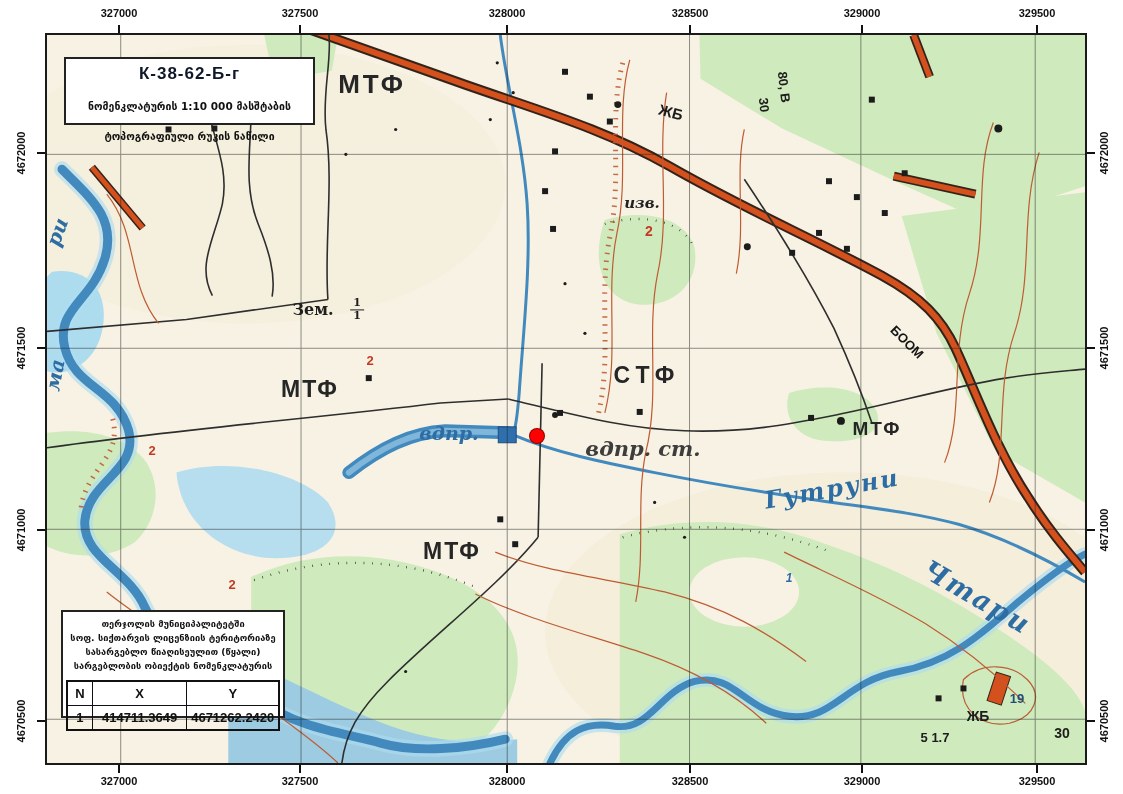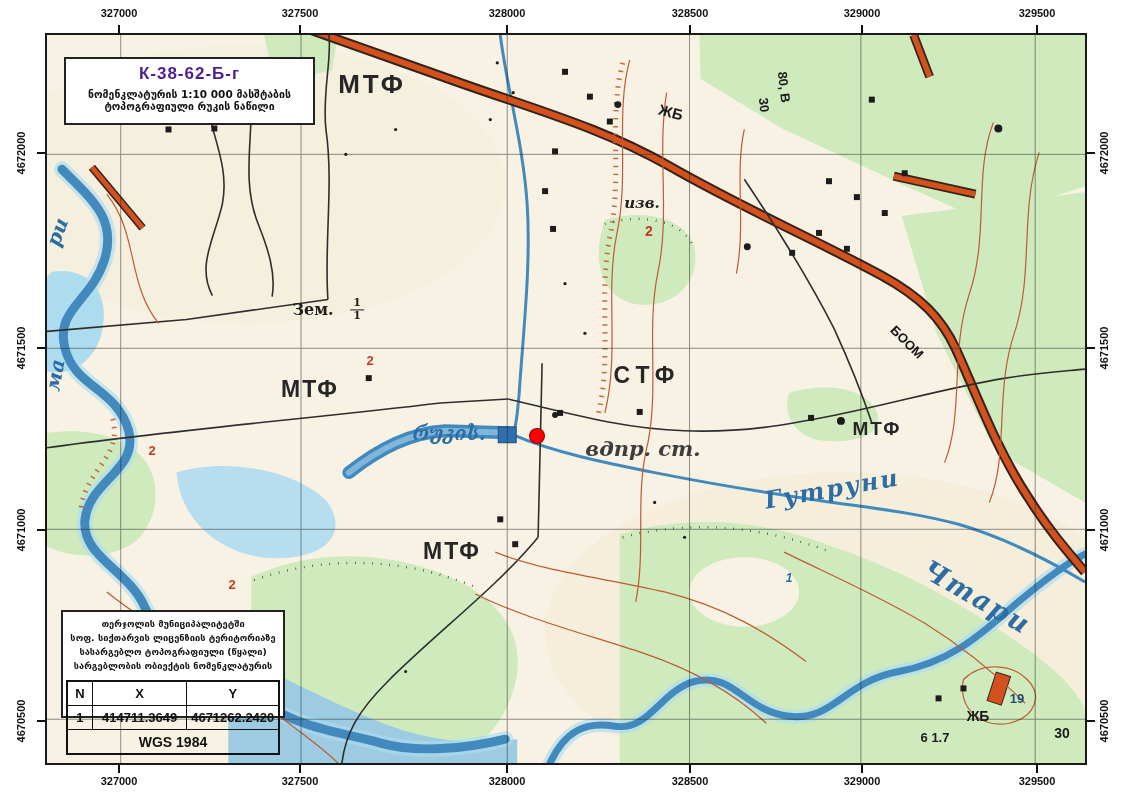--- a/index.html
+++ b/index.html
@@ -19,23 +19,23 @@
   .map-label{position:absolute;white-space:nowrap;z-index:3;pointer-events:none;line-height:1;}
   .map-label.fraction{text-align:center;}
   .fr-n{display:block;border-bottom:1.4px solid #1e1e1e;padding:0 3px;line-height:1.05;}
   .fr-d{display:block;line-height:1.15;}
   
   #marker{position:absolute;left:482px;top:393px;width:16px;height:16px;border-radius:50%;
           background:#ff0000;border:1px solid rgba(70,0,0,.6);z-index:5;box-sizing:border-box;}
   
   .title-box{position:absolute;left:17px;top:22px;width:251px;height:68px;background:#fff;
              border:2px solid #222;z-index:6;text-align:center;box-sizing:border-box;padding-top:5px;}
-  .sheet-code{font-weight:bold;font-size:17px;letter-spacing:1px;color:#4c1d95;}
-  .subtitle{font-family:"DejaVu Sans",sans-serif;font-weight:bold;font-size:10.5px;color:#111;margin-top:4px;}
-  .subtitle + .subtitle{margin-top:0;}
+  .sheet-code{font-weight:bold;font-size:17px;letter-spacing:1px;color:#0f172a;}
+  .subtitle{font-family:"DejaVu Sans",sans-serif;font-weight:bold;font-size:10.5px;color:#111;margin-top:16px;}
+  .subtitle + .subtitle{margin-top:18px;}
   
   .license-box{position:absolute;left:750px;top:12px;width:273px;height:108px;background:#fff;
                border:1px solid #555;z-index:6;box-sizing:border-box;padding:26px 0 0 17px;}
   .license-label{font-family:"DejaVu Sans",sans-serif;font-weight:bold;font-size:12.5px;color:#111;}
   .license-dash{font-family:"DejaVu Sans",sans-serif;font-size:13px;color:#111;letter-spacing:-1px;margin-left:8px;}
   
   .info-box{position:absolute;left:14px;top:575px;width:224px;height:108px;background:#fff;
             border:2px solid #222;z-index:6;box-sizing:border-box;text-align:center;padding-top:5px;}
   .info-line{font-family:"DejaVu Sans",sans-serif;font-weight:bold;font-size:9.3px;color:#111;
              line-height:14px;white-space:nowrap;}
@@ -190,73 +190,70 @@
     <div class="title-box">
       <div class="sheet-code">К-38-62-Б-г</div>
       <div class="subtitle">ნომენკლატურის 1:10 000 მასშტაბის</div>
       <div class="subtitle">ტოპოგრაფიული რუკის ნაწილი</div>
     </div>
 
 
     <div class="info-box">
       <div class="info-line">თერჯოლის მუნიციპალიტეტში</div>
       <div class="info-line">სოფ. სიქთარვის ლიცენზიის ტერიტორიაზე</div>
-      <div class="info-line">სასარგებლო ტოპოგრაფიული (წყალი)</div>
+      <div class="info-line">სასარგებლო წიაღისეულით (წყალი)</div>
       <div class="info-line">სარგებლობის ობიექტის ნომენკლატურის</div>
       <table>
         <colgroup>
             <col class="col-n">
             <col class="col-x">
             <col class="col-y">
           </colgroup>
         <tbody>
             <tr>
           <th>N</th>
           <th>X</th>
           <th>Y</th>
         </tr>
         <tr>
           <td>1</td>
           <td>414711.3649</td>
           <td>4671262.2420</td>
         </tr>
-        <tr class="wgs">
-          <td colspan="3">WGS 1984</td>
-        </tr>
       </tbody>
         </table>
     </div>
   <div class="map-label" style="left: 325px; top: 49px; font-size: 26px; color: rgb(38, 38, 38); font-weight: 700; font-family: &quot;Liberation Sans&quot;, sans-serif; letter-spacing: 3px; transform: translate(-50%, -50%);">МТФ</div>
       <div class="map-label" style="left: 624px; top: 77px; font-size: 15px; color: rgb(28, 28, 28); font-weight: 700; font-family: &quot;Liberation Sans&quot;, sans-serif; transform: translate(-50%, -50%) rotate(15deg);">ЖБ</div>
       <div class="map-label" style="left: 737px; top: 52px; font-size: 13px; color: rgb(28, 28, 28); font-weight: 700; font-family: &quot;Liberation Sans&quot;, sans-serif; transform: translate(-50%, -50%) rotate(83deg);">80, В</div>
       <div class="map-label" style="left: 717px; top: 70px; font-size: 13px; color: rgb(28, 28, 28); font-weight: 700; font-family: &quot;Liberation Sans&quot;, sans-serif; transform: translate(-50%, -50%) rotate(83deg);">30</div>
       <div class="map-label" style="left: 595px; top: 168px; font-size: 15px; color: rgb(34, 34, 34); font-weight: 700; font-style: italic; font-family: &quot;DejaVu Serif&quot;, serif; transform: translate(-50%, -50%);">изв.</div>
       <div class="map-label" style="left: 602px; top: 196px; font-size: 14px; color: rgb(194, 59, 34); font-weight: 700; font-family: &quot;Liberation Sans&quot;, sans-serif; transform: translate(-50%, -50%);">2</div>
       <div class="map-label" style="left: 266px; top: 275px; font-size: 16px; color: rgb(30, 30, 30); font-weight: 700; font-family: &quot;DejaVu Serif&quot;, serif; transform: translate(-50%, -50%);">Зем.</div>
       <div class="map-label fraction" style="left: 310px; top: 275px; font-size: 11px; color: rgb(30, 30, 30); font-weight: 700; font-family: &quot;DejaVu Serif&quot;, serif; transform: translate(-50%, -50%);">
         <span class="fr-n">1</span>
         <span class="fr-d">1</span>
       </div>
       <div class="map-label" style="left: 263px; top: 354px; font-size: 23px; color: rgb(38, 38, 38); font-weight: 700; font-family: &quot;Liberation Sans&quot;, sans-serif; letter-spacing: 2px; transform: translate(-50%, -50%);">МТФ</div>
       <div class="map-label" style="left: 323px; top: 325px; font-size: 13px; color: rgb(194, 59, 34); font-weight: 700; font-family: &quot;Liberation Sans&quot;, sans-serif; transform: translate(-50%, -50%);">2</div>
       <div class="map-label" style="left: 600px; top: 340px; font-size: 23px; color: rgb(38, 38, 38); font-weight: 700; font-family: &quot;Liberation Sans&quot;, sans-serif; letter-spacing: 6px; transform: translate(-50%, -50%);">СТФ</div>
-      <div class="map-label" style="left: 402px; top: 398px; font-size: 19px; color: rgb(46, 109, 163); font-weight: 700; font-style: italic; font-family: &quot;DejaVu Serif&quot;, serif; transform: translate(-50%, -50%);">რუკის.</div>
+      <div class="map-label" style="left: 402px; top: 398px; font-size: 19px; color: rgb(46, 109, 163); font-weight: 700; font-style: italic; font-family: &quot;DejaVu Serif&quot;, serif; transform: translate(-50%, -50%);">вдпр.</div>
       <div class="map-label" style="left: 596px; top: 413px; font-size: 21px; color: rgb(61, 61, 61); font-weight: 700; font-style: italic; font-family: &quot;DejaVu Serif&quot;, serif; transform: translate(-50%, -50%);">вдпр. ст.</div>
       <div class="map-label" style="left: 830px; top: 393px; font-size: 19px; color: rgb(38, 38, 38); font-weight: 700; font-family: &quot;Liberation Sans&quot;, sans-serif; letter-spacing: 2px; transform: translate(-50%, -50%);">МТФ</div>
       <div class="map-label" style="left: 785px; top: 454px; font-size: 24px; color: rgb(46, 109, 163); font-weight: 700; font-style: italic; font-family: &quot;DejaVu Serif&quot;, serif; letter-spacing: 2px; transform: translate(-50%, -50%) rotate(-10deg);">Гутруни</div>
       <div class="map-label" style="left: 405px; top: 516px; font-size: 23px; color: rgb(38, 38, 38); font-weight: 700; font-family: &quot;Liberation Sans&quot;, sans-serif; letter-spacing: 2px; transform: translate(-50%, -50%);">МТФ</div>
       <div class="map-label" style="left: 185px; top: 549px; font-size: 13px; color: rgb(194, 59, 34); font-weight: 700; font-family: &quot;Liberation Sans&quot;, sans-serif; transform: translate(-50%, -50%);">2</div>
       <div class="map-label" style="left: 105px; top: 415px; font-size: 13px; color: rgb(194, 59, 34); font-weight: 700; font-family: &quot;Liberation Sans&quot;, sans-serif; transform: translate(-50%, -50%);">2</div>
       <div class="map-label" style="left: 742px; top: 543px; font-size: 12px; color: rgb(46, 109, 163); font-weight: 700; font-style: italic; font-family: &quot;Liberation Sans&quot;, sans-serif; transform: translate(-50%, -50%);">1</div>
       <div class="map-label" style="left: 930px; top: 562px; font-size: 27px; color: rgb(46, 109, 163); font-weight: 700; font-style: italic; font-family: &quot;DejaVu Serif&quot;, serif; letter-spacing: 2px; transform: translate(-50%, -50%) rotate(30deg);">Чтари</div>
       <div class="map-label" style="left: 860px; top: 307px; font-size: 13px; color: rgb(20, 20, 20); font-weight: 700; font-family: &quot;Liberation Sans&quot;, sans-serif; transform: translate(-50%, -50%) rotate(45deg);">БООМ</div>
       <div class="map-label" style="left: 931px; top: 681px; font-size: 14px; color: rgb(28, 28, 28); font-weight: 700; font-family: &quot;Liberation Sans&quot;, sans-serif; transform: translate(-50%, -50%);">ЖБ</div>
       <div class="map-label" style="left: 970px; top: 663px; font-size: 13px; color: rgb(31, 78, 121); font-weight: 700; font-family: &quot;Liberation Sans&quot;, sans-serif; transform: translate(-50%, -50%);">19</div>
       <div class="map-label" style="left: 1015px; top: 698px; font-size: 14px; color: rgb(28, 28, 28); font-weight: 700; font-family: &quot;Liberation Sans&quot;, sans-serif; transform: translate(-50%, -50%);">30</div>
-      <div class="map-label" style="left: 888px; top: 702px; font-size: 13px; color: rgb(28, 28, 28); font-weight: 700; font-family: &quot;Liberation Sans&quot;, sans-serif; transform: translate(-50%, -50%);">6 1.7</div>
+      <div class="map-label" style="left: 888px; top: 702px; font-size: 13px; color: rgb(28, 28, 28); font-weight: 700; font-family: &quot;Liberation Sans&quot;, sans-serif; transform: translate(-50%, -50%);">5 1.7</div>
       <div class="map-label" style="left: 10px; top: 197px; font-size: 20px; color: rgb(46, 109, 163); font-weight: 700; font-style: italic; font-family: &quot;DejaVu Serif&quot;, serif; transform: translate(-50%, -50%) rotate(-70deg);">ри</div>
       <div class="map-label" style="left: 8px; top: 340px; font-size: 20px; color: rgb(46, 109, 163); font-weight: 700; font-style: italic; font-family: &quot;DejaVu Serif&quot;, serif; transform: translate(-50%, -50%) rotate(-80deg);">ма</div>
     </div>
 <div class="coord" style="left: 119px; top: 13px;">327000</div>
     <div class="coord" style="left: 119px; top: 781px;">327000</div>
     <div class="tickv" style="left: 118px; top: 25px;"></div>
     <div class="tickv" style="left: 118px; top: 765px;"></div>
     <div class="coord" style="left: 300px; top: 13px;">327500</div>
     <div class="coord" style="left: 300px; top: 781px;">327500</div>
     <div class="tickv" style="left: 299px; top: 25px;"></div>

